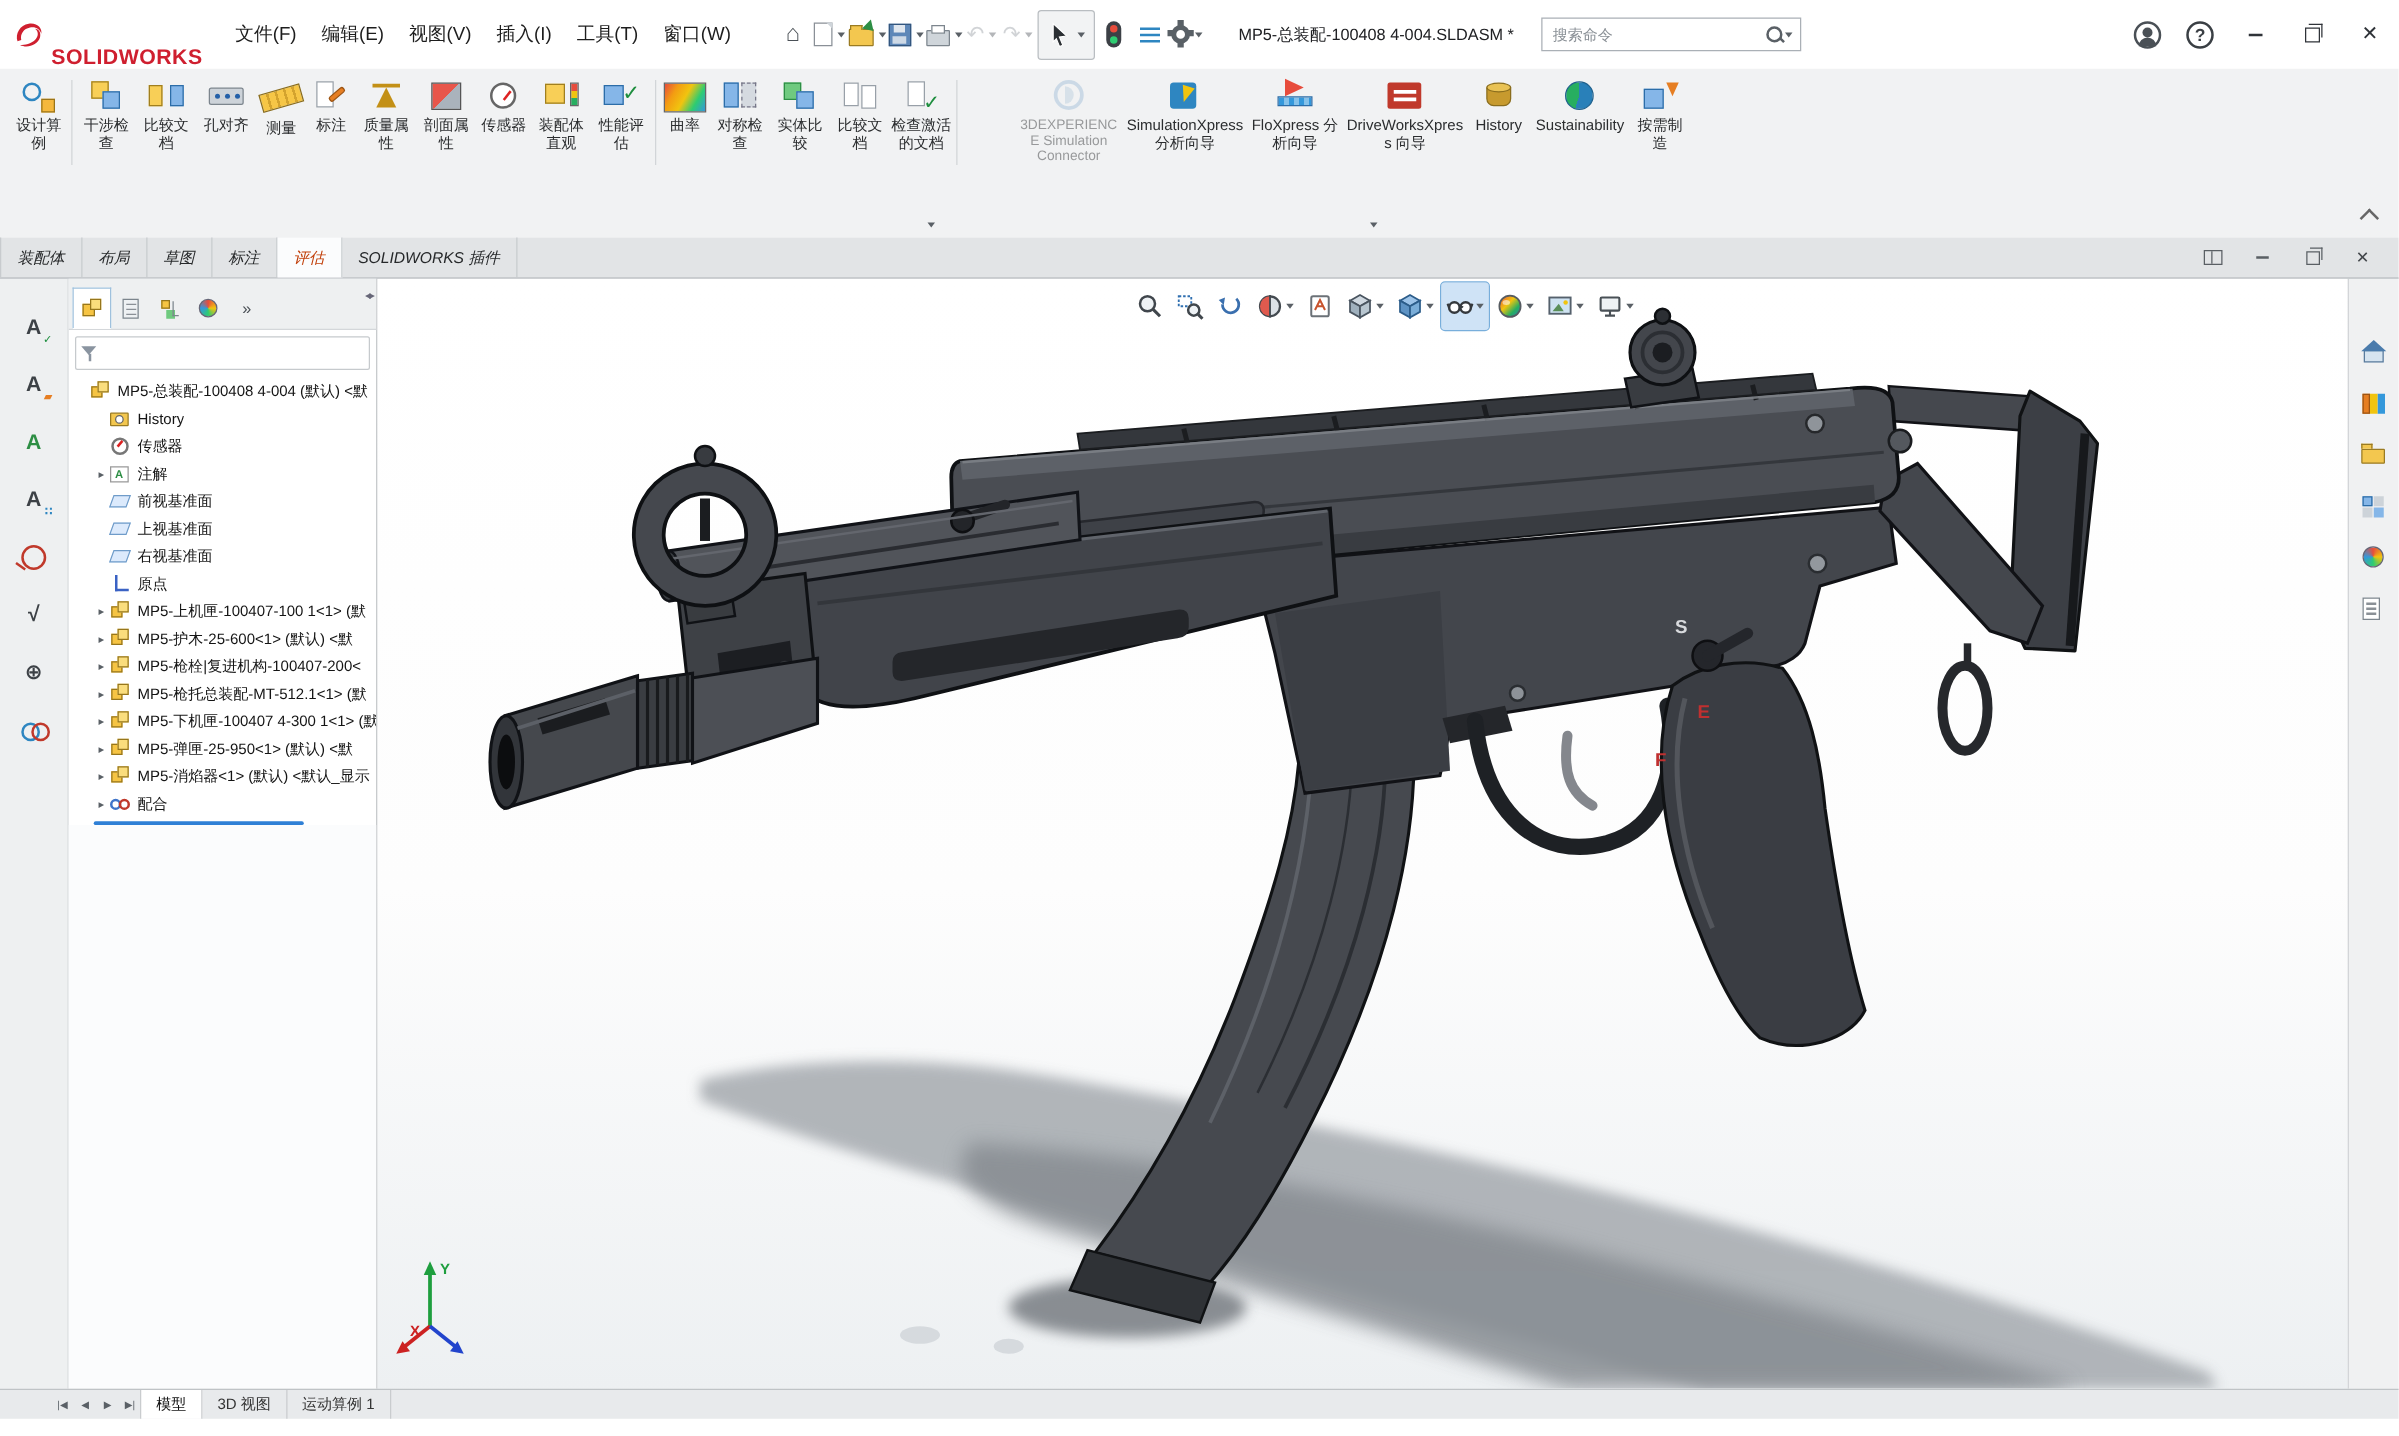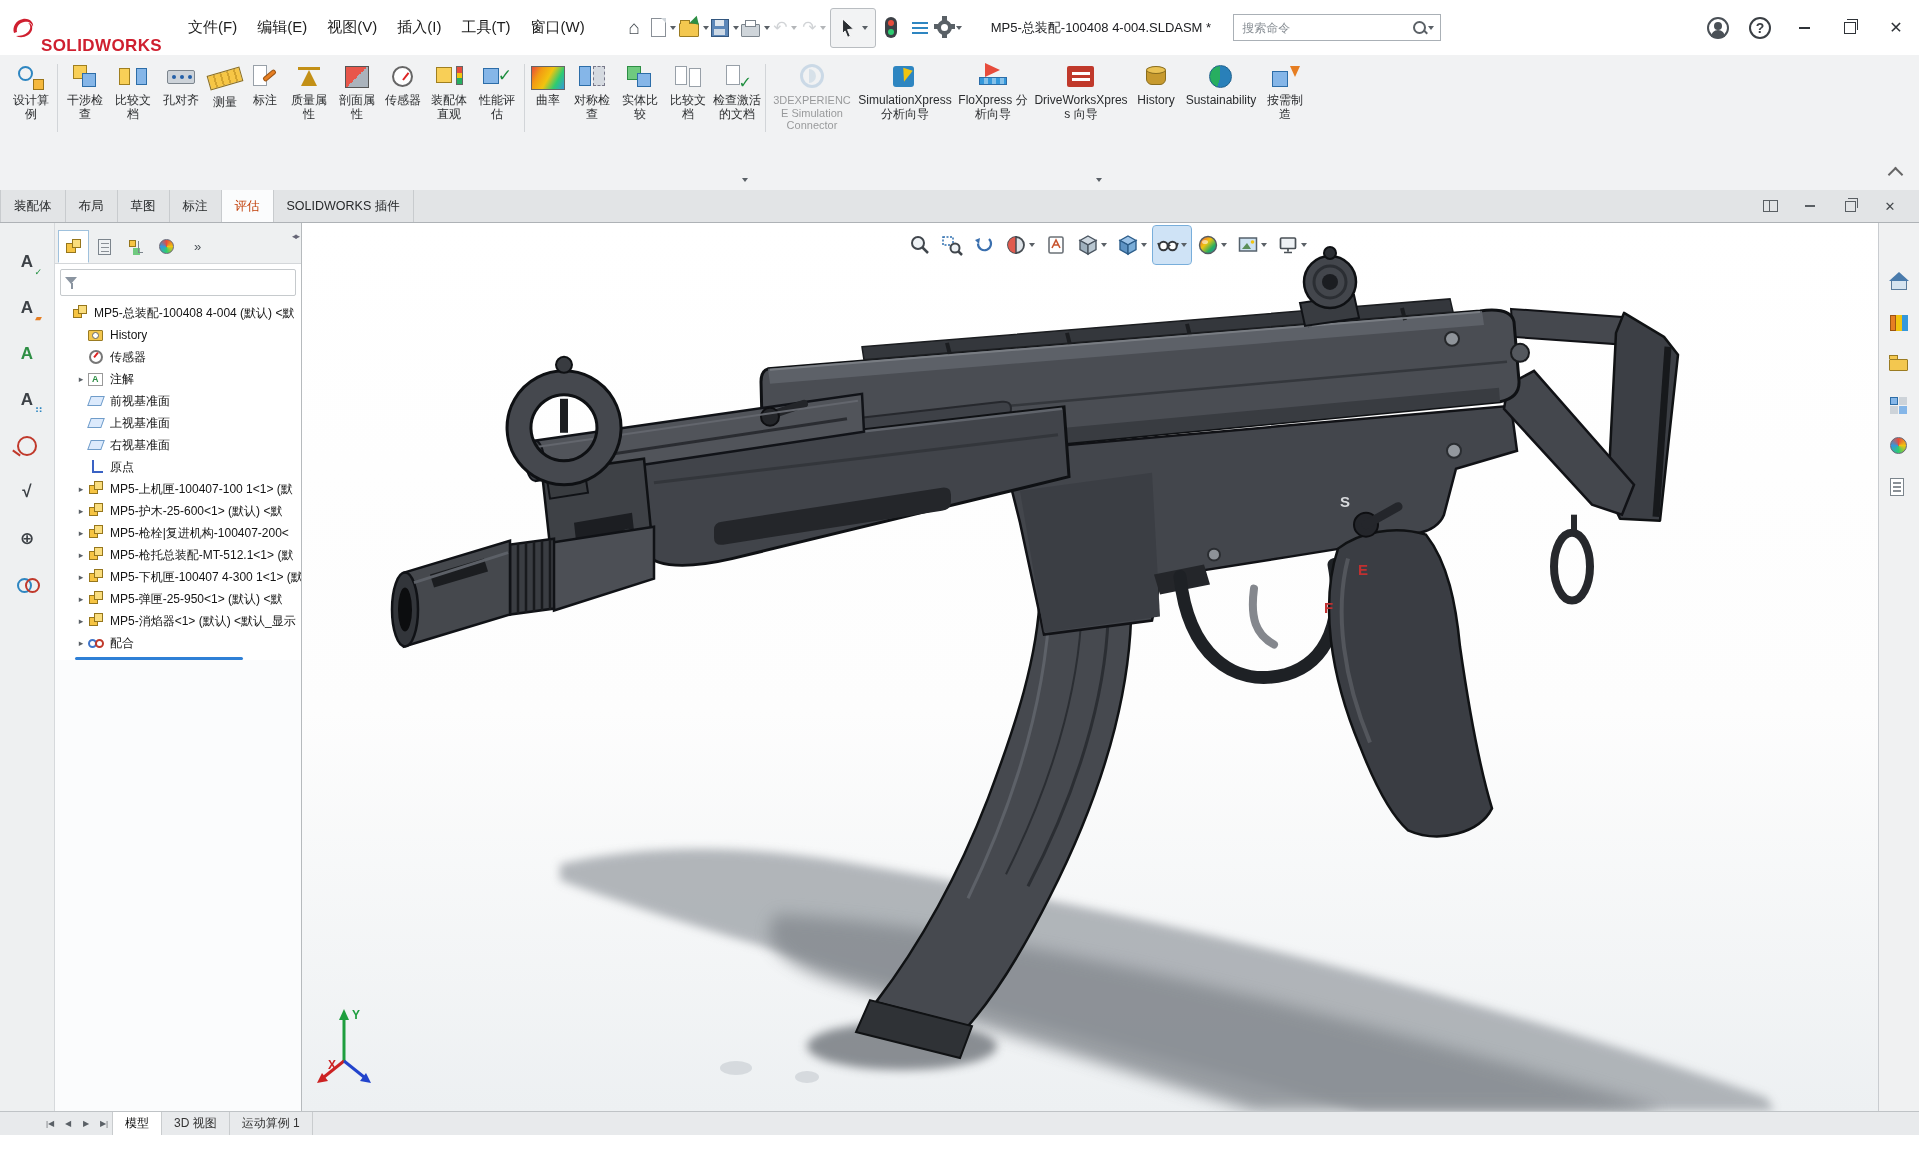--- a/index.html
+++ b/index.html
@@ -51,21 +51,21 @@
   .g-min{width:11px;height:2px;background:#2f3338;}
   .g-rest{width:10px;height:10px;border:1.5px solid #2f3338;position:relative;}
   .g-rest::before{content:"";position:absolute;left:2px;top:-4px;width:10px;height:10px;border:1.5px solid #2f3338;border-bottom:0;border-left:0;}
   .g-close{font-size:16px;line-height:1;}
 
   
   .ribbon{position:absolute;top:55px;left:0;width:100%;height:135px;background:#f1f2f3;box-sizing:border-box;}
   .tools{display:flex;align-items:flex-start;padding:7px 4px 0 8px;}
   .tool{display:flex;flex-direction:column;align-items:center;text-align:center;padding:2px 1px;border-radius:3px;flex:none;}
   .tool .lbl{font-size:12px;line-height:13.5px;color:#2b2d2f;word-break:break-word;}
-  .tool.dis{opacity:.45;}
+  .tool.dis{opacity:.45;margin-left:43px;}
   .tool.dis .lbl{font-size:11px;line-height:12.5px;}
   .rsep{width:1px;background:#d2d5d8;align-self:stretch;margin:2px 3px;flex:none;}
   .flyout{position:absolute;bottom:8px;}
   .chev-up{position:absolute;right:18px;bottom:10px;width:9px;height:9px;border-left:2px solid #666;border-top:2px solid #666;transform:rotate(45deg);}
   .ic{width:32px;height:26px;position:relative;margin-bottom:4px;flex:none;}
   .ic::before,.ic::after{content:"";position:absolute;box-sizing:border-box;}
   .ic-study::before{left:3px;top:2px;width:15px;height:15px;border:2.5px solid #2e86c1;border-radius:50%;}
   .ic-study::after{right:3px;bottom:0;width:11px;height:11px;background:#f5b83d;border:1px solid #9a7418;}
   .ic-interfere::before{left:4px;top:1px;width:14px;height:14px;background:#f8cf57;border:1px solid #a07f1f;}
   .ic-interfere::after{left:13px;top:9px;width:14px;height:14px;background:#85b6e8;border:1px solid #2c6da8;}
@@ -103,21 +103,21 @@
   .ic-dwx::before{left:2px;top:2px;width:27px;height:21px;background:#c0392b;border-radius:2px;}
   .ic-dwx::after{left:7px;top:8px;width:18px;height:3px;background:#fff;box-shadow:0 6px 0 #fff;}
   .ic-costing::before{left:6px;top:6px;width:20px;height:15px;background:#c79a2e;border:1px solid #8a6d1d;border-radius:0 0 6px 6px;}
   .ic-costing::after{left:6px;top:2px;width:20px;height:8px;background:#e9c254;border:1px solid #8a6d1d;border-radius:50%;}
   .ic-sustain::before{left:4px;top:1px;width:23px;height:23px;border-radius:50%;background:conic-gradient(#2980b9 0 55%,#27ae60 55% 100%);border:1px solid #1f618d;}
   .ic-ondemand::before{left:3px;top:7px;width:16px;height:16px;background:#85b6e8;border:1px solid #2c6da8;}
   .ic-ondemand::after{left:21px;top:2px;border-style:solid;border-width:11px 5.5px 0 5.5px;border-color:#e67e22 transparent transparent transparent;}
 
   
   .tabrow{position:absolute;top:190px;left:0;width:100%;height:33px;background:#e2e4e6;border-bottom:1px solid #aeb2b6;display:flex;align-items:stretch;box-sizing:border-box;}
-  .ctab{padding:0 13px;display:flex;align-items:center;font-size:12.5px;color:#26282a;border-right:1px solid #c8cbce;}
+  .ctab{padding:0 13px;display:flex;align-items:center;font-size:12.5px;color:#26282a;border-right:1px solid #c8cbce;font-style:italic;}
   .ctab.first{border-left:1px solid #c8cbce;}
   .ctab.active{background:#fbfcfd;color:#c2410c;}
   .docwin{margin-left:auto;display:flex;align-items:center;gap:10px;padding-right:14px;}
   .dwb{width:30px;height:24px;display:flex;align-items:center;justify-content:center;color:#44484c;}
   .g-pane{width:13px;height:10px;border:1.5px solid #5a5f64;position:relative;}
   .g-pane::before{content:"";position:absolute;left:5px;top:0;bottom:0;width:1.5px;background:#5a5f64;}
   .g-dmin{width:10px;height:2px;background:#5a5f64;}
   .g-drest{width:9px;height:9px;border:1.5px solid #5a5f64;position:relative;}
   .g-drest::before{content:"";position:absolute;left:2px;top:-4px;width:9px;height:9px;border:1.5px solid #5a5f64;border-bottom:0;border-left:0;}
   .g-dclose{font-size:13px;}

